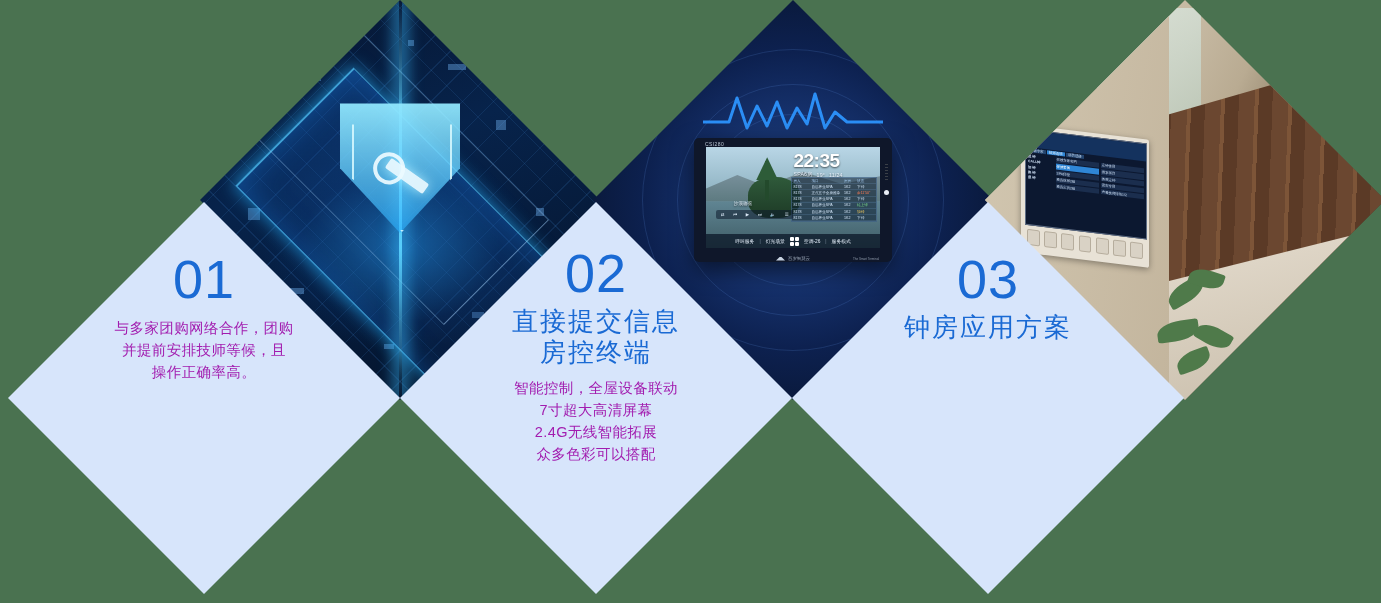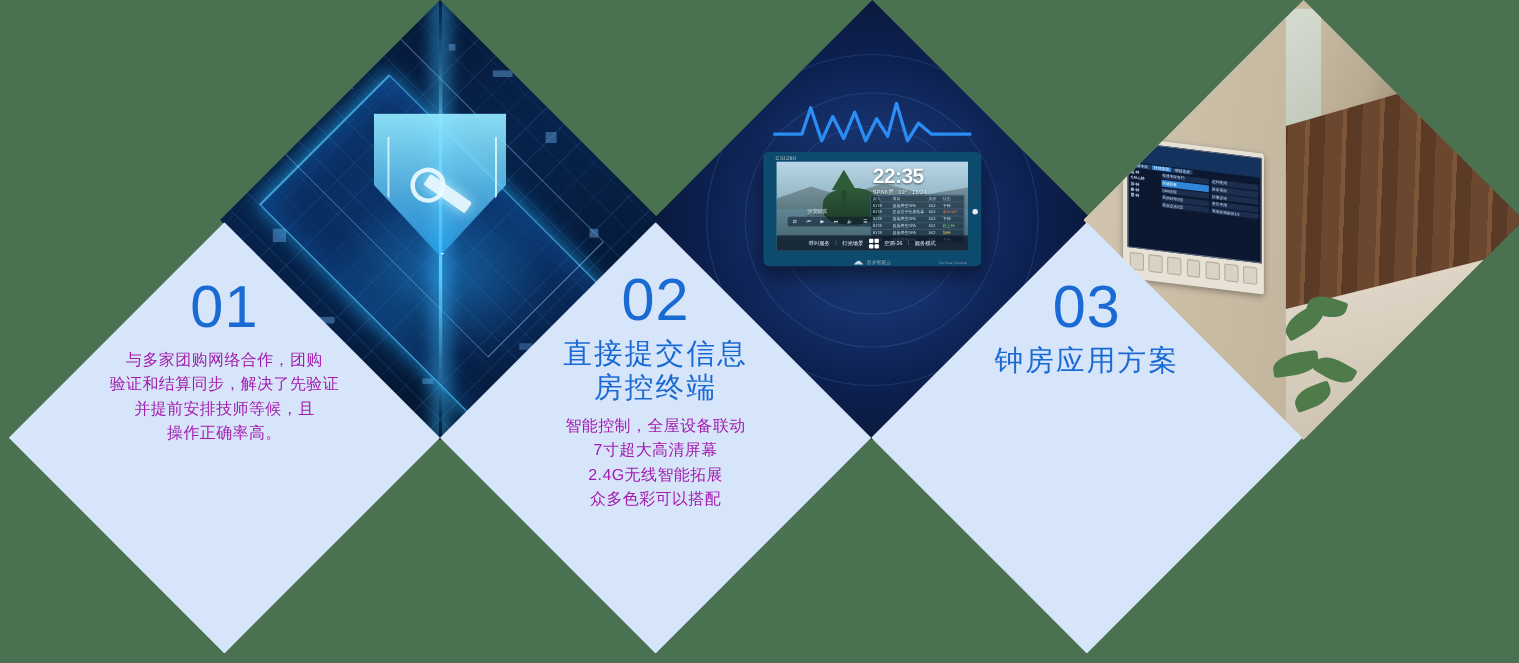--- a/index.html
+++ b/index.html
@@ -144,22 +144,22 @@
     position:absolute;left:50%;top:50%;border-radius:50%;
     transform:translate(-50%,-50%);
     border:1px solid rgba(110,170,255,.16);
   }
   .p2-wave{
     position:absolute;left:50%;top:88px;width:180px;height:46px;
     margin-left:-90px;
   }
   .tablet{
     position:absolute;left:50%;top:138px;
-    width:198px;height:104px;margin-left:-99px;
-    background:#0c4a6e;border-radius:5px;
+    width:198px;height:124px;margin-left:-99px;
+    background:#0f172a;border-radius:5px;
     box-shadow:0 8px 22px rgba(0,0,0,.55);
     padding:9px 12px 14px 12px;box-sizing:border-box;
   }
   .tablet-brand{
     position:absolute;left:11px;top:3px;
     font-size:5px;color:#b9c4d2;letter-spacing:.4px;
   }
   .tablet-screen{
     position:relative;width:100%;height:100%;
     background:linear-gradient(180deg,#9dc3d8 0%,#6f97ab 45%,#4c6e74 100%);
@@ -510,21 +510,20 @@
         <i></i>
       </div>
     </div>
   </div>
 
   <div class="card" id="card1">
     <div class="card-inner">
       <div class="num">01</div>
       <div class="desc">
         <div>与多家团购网络合作，团购</div>
-        <div>验证和结算同步，解决了先验证</div>
         <div>并提前安排技师等候，且</div>
         <div>操作正确率高。</div>
       </div>
     </div>
   </div>
 
   <div class="card" id="card2">
     <div class="card-inner" style="top:42px;">
       <div class="num">02</div>
       <div class="title">

